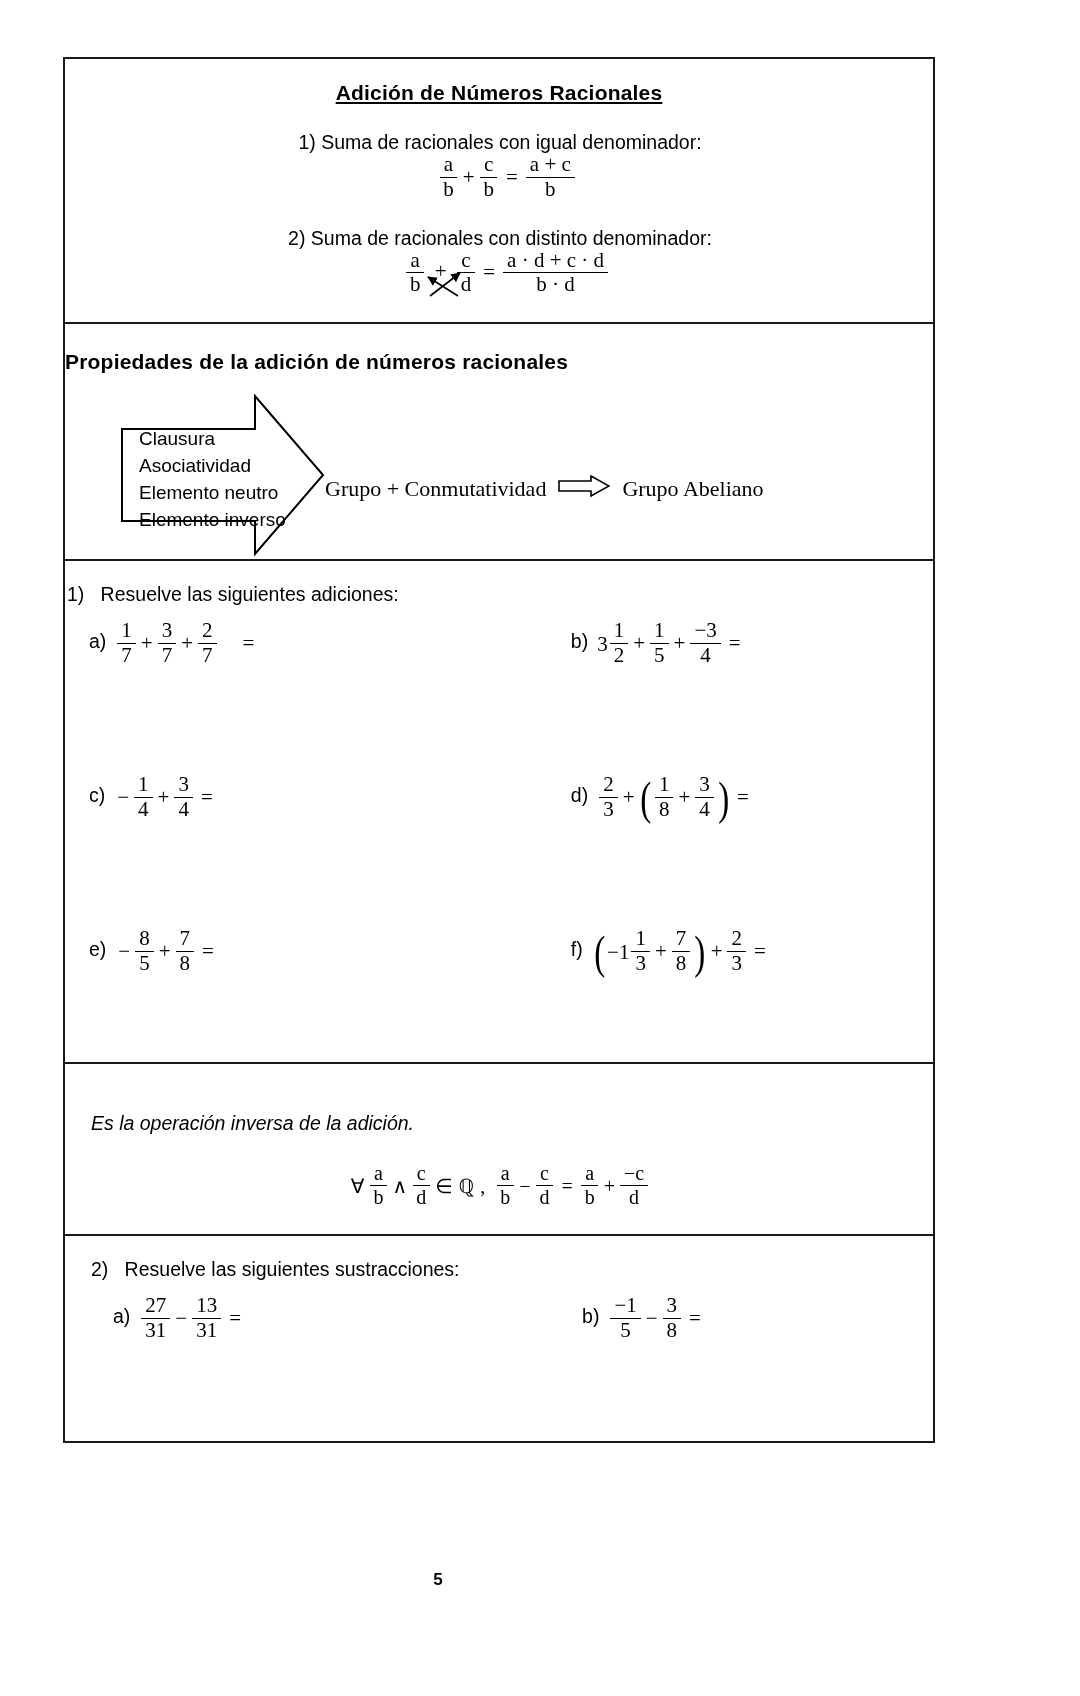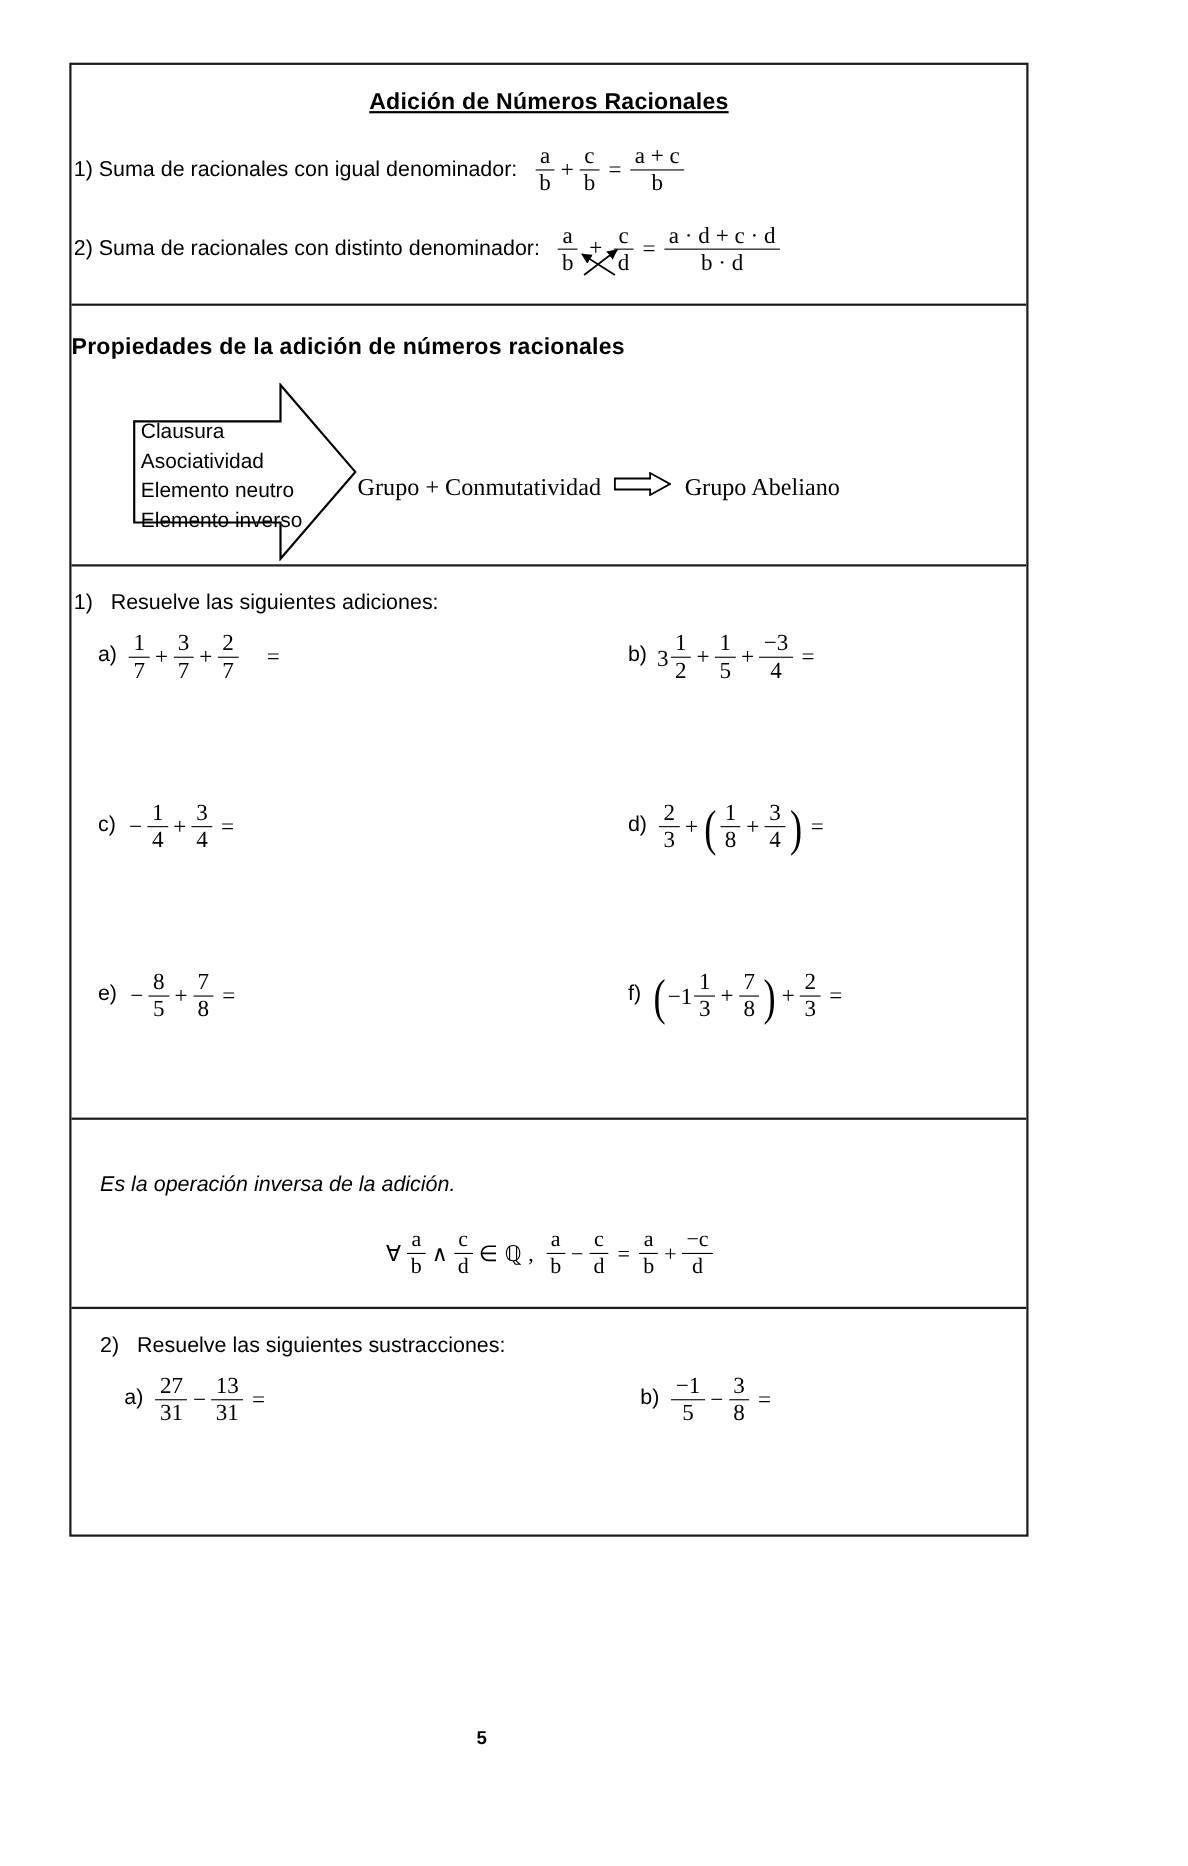--- a/index.html
+++ b/index.html
@@ -96,20 +96,21 @@
     transform: scaleX(.72);
   }
 
   
   #band-adicion { padding: 22px 0 26px 0; }
   .rule-row {
     display: flex;
     align-items: center;
     padding-left: 2px;
     margin-top: 26px;
+    flex-direction: column;
   }
   .rule-row .lbl { font-size: 19.5px; white-space: nowrap; }
   .rule-row .eqn { margin-left: 14px; position: relative; }
 
   
   .cross-wrap { position: relative; display: inline-block; }
   .cross-svg {
     position: absolute;
     left: 12px;
     top: 10px;
@@ -129,21 +130,21 @@
   .arrow-block {
     position: absolute;
     left: 55px;
     top: 4px;
     width: 205px;
     height: 162px;
   }
   .arrow-block svg { display: block; }
   .arrow-labels {
     position: absolute;
-    left: 63px;
+    left: 74px;
     top: 36px;
     font-size: 19px;
     line-height: 1.42;
   }
   .grupo-line {
     position: absolute;
     left: 260px;
     top: 84px;
     font-family: "Liberation Serif", serif;
     font-size: 22px;

